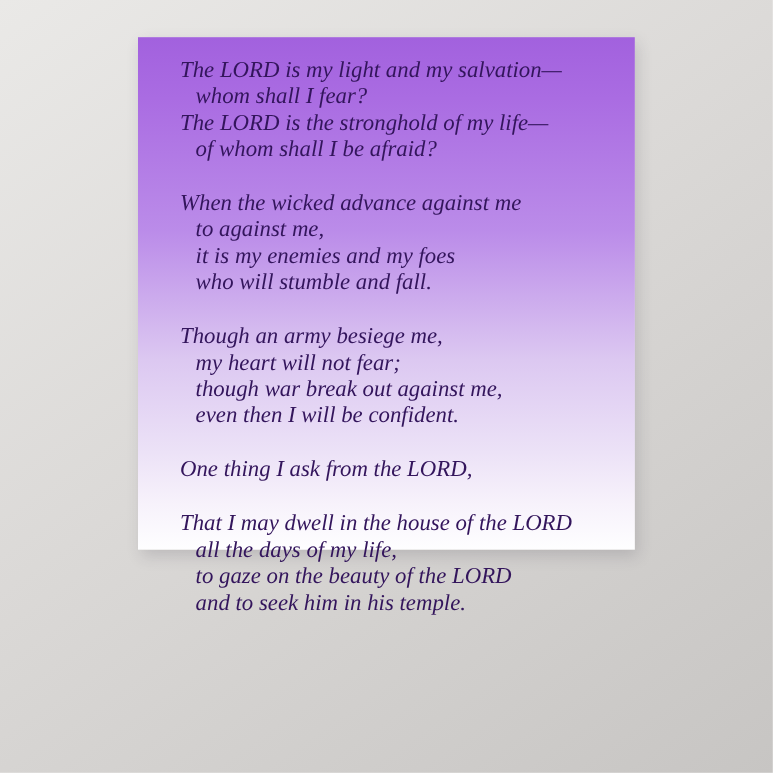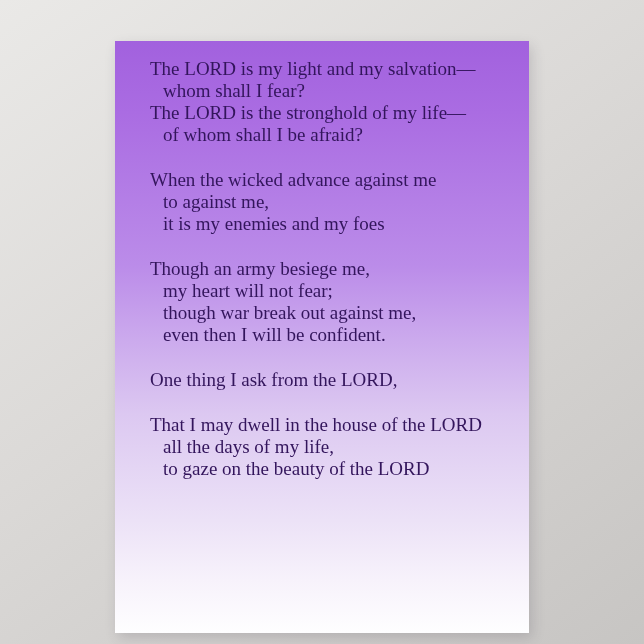--- a/index.html
+++ b/index.html
@@ -10,34 +10,35 @@
     width: 644px;
     height: 644px;
     overflow: hidden;
     font-family: "Liberation Serif", "DejaVu Serif", serif;
     background: linear-gradient(145deg, #eae9e7 0%, #dbd9d7 45%, #c7c5c3 100%);
     position: relative;
   }
   .poster {
     position: absolute;
     left: 115px;
-    top: 41px;
+    top: 31px;
     width: 414px;
-    height: 592px;
+    height: 427px;
     background: linear-gradient(
       to bottom,
       #a261de 0%,
       #aa6ce2 12%,
       #bb8ce9 38%,
       #dcc8f1 63%,
       #ece2f7 81%,
       #f7f2fb 91%,
       #fefeff 100%
     );
     box-shadow: 3px 5px 12px rgba(60, 55, 70, 0.18);
+    font-style: italic;
   }
   .poster-text {
     position: absolute;
     top: 17px;
     left: 35px;
     right: 16px;
     color: #33155c;
     font-size: 19px;
     line-height: 22px;
   }
@@ -67,34 +68,36 @@
       <span class="line">The LORD is my light and my salvation—</span>
       <span class="line indent">whom shall I fear?</span>
       <span class="line">The LORD is the stronghold of my life—</span>
       <span class="line indent">of whom shall I be afraid?</span>
     </p>
 
     <p class="stanza">
       <span class="line">When the wicked advance against me</span>
       <span class="line indent">to against me,</span>
       <span class="line indent">it is my enemies and my foes</span>
+      <span class="line indent">who will stumble and fall.</span>
     </p>
 
     <p class="stanza">
       <span class="line">Though an army besiege me,</span>
       <span class="line indent">my heart will not fear;</span>
       <span class="line indent">though war break out against me,</span>
       <span class="line indent">even then I will be confident.</span>
     </p>
 
     <p class="stanza">
       <span class="line">One thing I ask from the LORD,</span>
     </p>
 
     <p class="stanza">
       <span class="line">That I may dwell in the house of the LORD</span>
       <span class="line indent">all the days of my life,</span>
       <span class="line indent">to gaze on the beauty of the LORD</span>
+      <span class="line indent">and to seek him in his temple.</span>
     </p>
 
 
   </div>
 </div>
 
 </body></html>

